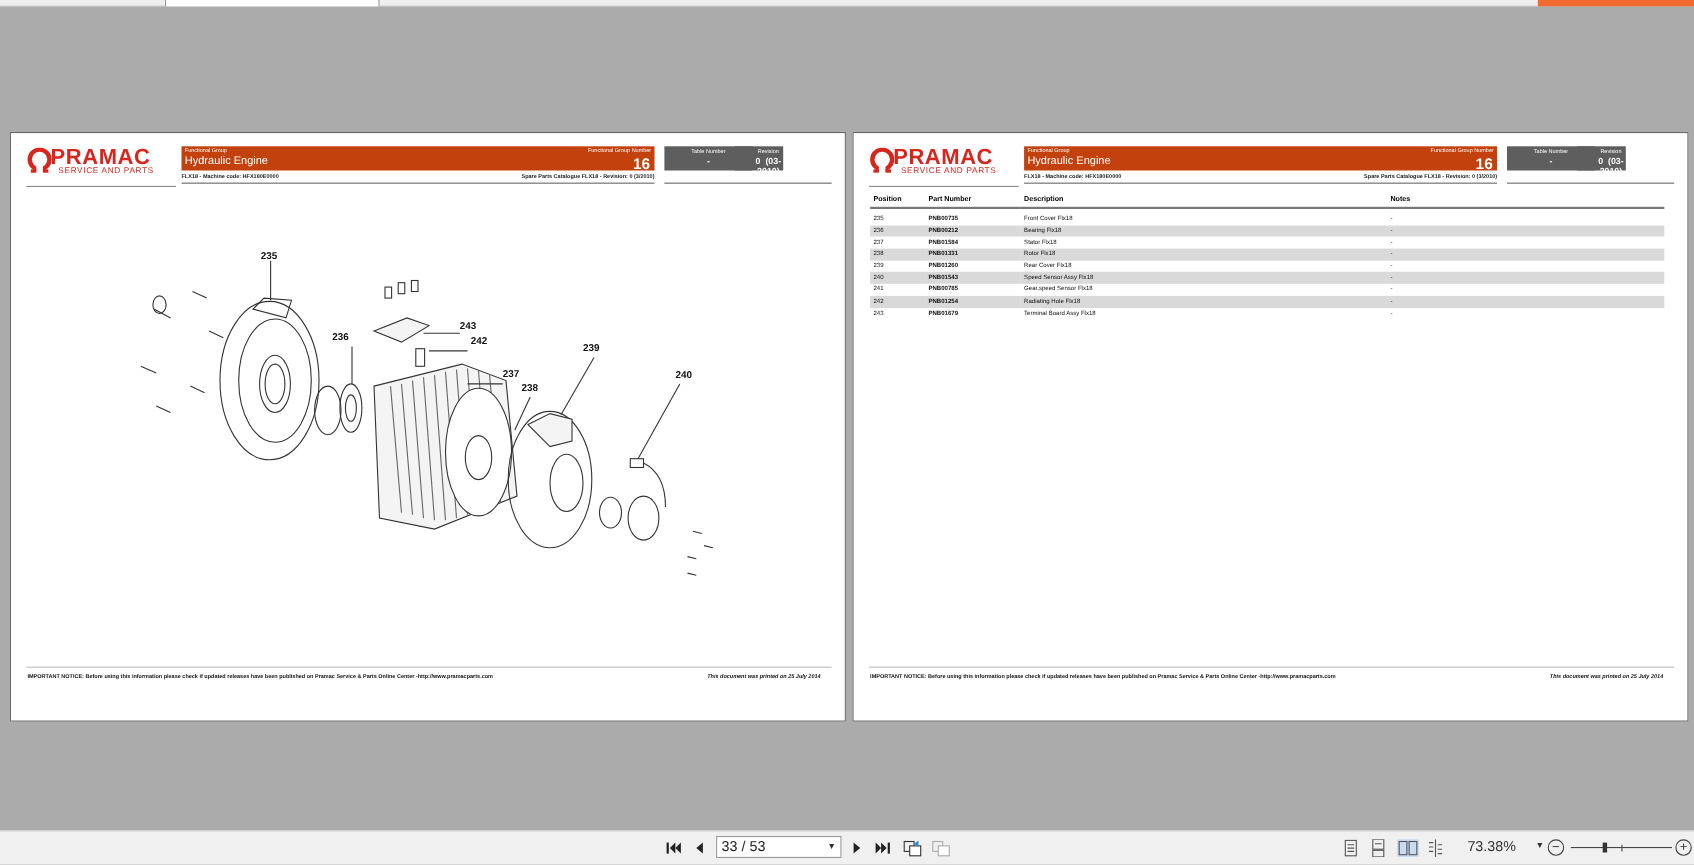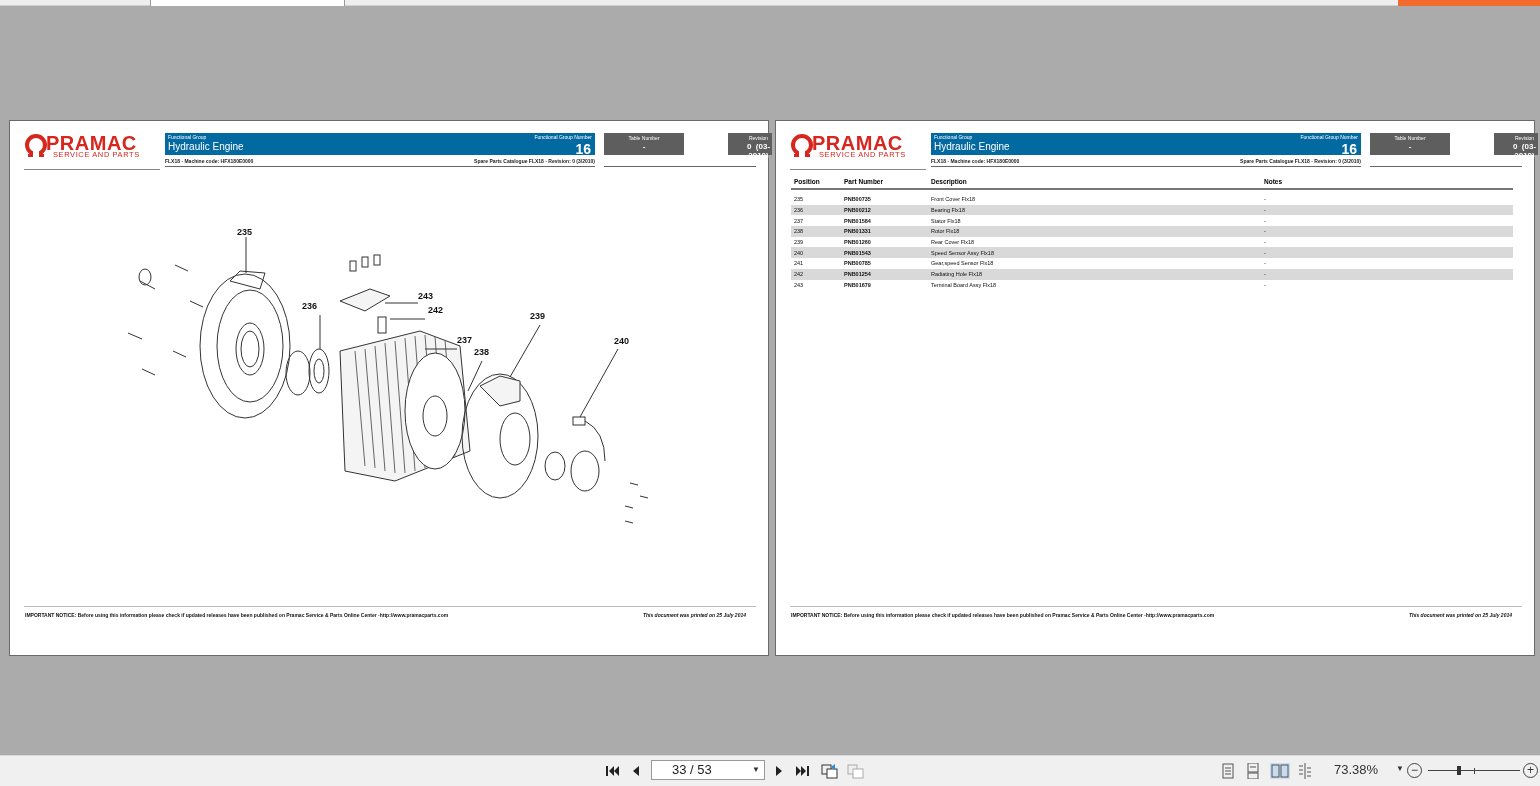--- a/index.html
+++ b/index.html
@@ -10,48 +10,48 @@
   .workspace { position: absolute; left: 0; top: 6px; width: 1540px; height: 749px; background: #ababab; }
   .page { position: absolute; top: 114px; width: 760px; height: 536px; background: #fff; border: 1px solid #6a6a6a; }
   .page.left { left: 9px; }
   .page.right { left: 775px; }
   .hdr { position: absolute; left: 14px; top: 12px; width: 732px; height: 48px; }
   .logo { position: absolute; left: 0; top: 0; width: 136px; height: 28px; }
   .logo .circle { position: absolute; left: 0; top: 1px; width: 24px; height: 24px; }
   .logo .brand { position: absolute; left: 22px; top: -1px; font-size: 20px; font-weight: bold; color: #d7261e; letter-spacing: 0.5px; }
   .logo .sub { position: absolute; left: 29px; top: 17px; font-size: 7.5px; color: #d7261e; letter-spacing: 0.6px; }
   .logo-line { position: absolute; left: 0; top: 36px; width: 136px; border-top: 1px solid #888; }
-  .fg { position: absolute; left: 141px; top: 0; width: 430px; height: 22px; background: #0369a1; color: #fff; }
+  .fg { position: absolute; left: 141px; top: 0; width: 430px; height: 22px; background: #c2410c; color: #fff; }
   .fg .lbl { position: absolute; left: 3px; top: 1px; font-size: 5px; }
   .fg .val { position: absolute; left: 3px; top: 8px; font-size: 10px; }
   .fg .rlbl { position: absolute; right: 3px; top: 1px; font-size: 5px; }
   .fg .rval { position: absolute; right: 4px; top: 8px; font-size: 14px; font-weight: bold; }
   .box { position: absolute; top: 0; height: 22px; background: #5e5e5e; color: #fff; text-align: center; }
   .box .lbl { font-size: 5px; margin-top: 2px; }
   .box .val { font-size: 8px; font-weight: bold; margin-top: 1px; }
   .box.tn { left: 580px; width: 80px; }
-  .box.rev { left: 704px; width: 44px; padding-left: 17px; }
+  .box.rev { left: 644px; width: 44px; padding-left: 17px; }
   .subline { position: absolute; left: 141px; top: 25px; width: 430px; font-size: 5px; font-weight: bold; color: #222; }
   .subline .r { position: absolute; right: 0; top: 0; }
   .subrule { position: absolute; left: 141px; top: 33px; width: 430px; border-top: 1px solid #666; }
   .subrule2 { position: absolute; left: 580px; top: 33px; width: 152px; border-top: 1px solid #666; }
   .footer { position: absolute; left: 14px; top: 485px; width: 732px; border-top: 1px solid #bbb; }
   .footer .l { position: absolute; left: 1px; top: 5px; font-size: 5px; font-weight: bold; color: #111; }
   .footer .r { position: absolute; right: 10px; top: 5px; font-size: 5px; font-style: italic; font-weight: bold; color: #111; }
   .diagram { position: absolute; left: 90px; top: 100px; width: 580px; height: 340px; }
   .callout { position: absolute; font-size: 9px; font-weight: bold; color: #111; }
   table.parts { position: absolute; left: 15px; top: 55px; width: 722px; border-collapse: collapse; font-size: 5.5px; }
   table.parts th { text-align: left; font-weight: bold; font-size: 6.5px; padding: 2px 3px 3px; border-bottom: 2px solid #777; }
   table.parts td { padding: 1px 3px; height: 10.7px; color: #111; }
   table.parts tr.alt td.c { background: #d9d9d9; }
   table.parts td.pn { font-weight: bold; }
   table.parts tr.sp td { height: 5px; padding: 0; }
   .bottombar { position: absolute; left: 0; top: 755px; width: 1540px; height: 31px; background: #f0f0f0; border-top: 1px solid #d8d8d8; }
   .navbtn { position: absolute; top: 7px; height: 16px; font-size: 13px; color: #222; line-height: 16px; cursor: pointer; }
-  .pagebox { position: absolute; left: 651px; top: 4px; width: 114px; height: 20px; background: #fff; border: 1px solid #9a9a9a; font-size: 13px; line-height: 18px; padding-left: 20px; color: #222; }
+  .pagebox { position: absolute; left: 651px; top: 4px; width: 114px; height: 20px; background: #fff; border: 1px solid #9a9a9a; font-size: 13px; line-height: 18px; padding-left: 4px; color: #222; }
   .pagebox .dd { position: absolute; right: 4px; top: 0; font-size: 8px; color: #333; }
   .vicon { position: absolute; top: 7px; width: 16px; height: 16px; }
   .vicon.active { background: #c7dbf1; }
   .zoomtxt { position: absolute; left: 1334px; top: 6px; font-size: 13px; color: #333; }
   .zoomdd { position: absolute; left: 1396px; top: 8px; font-size: 8px; color: #333; }
   .slider { position: absolute; left: 1428px; top: 14px; width: 92px; border-top: 1px solid #444; }
   .slider .thumb { position: absolute; left: 29px; top: -5px; width: 4px; height: 9px; background: #333; }
   .slider .tick { position: absolute; left: 46px; top: -3px; width: 1px; height: 6px; background: #444; }
   .zbtn { position: absolute; top: 7px; width: 15px; height: 15px; border: 1px solid #444; border-radius: 50%; font-size: 12px; line-height: 12px; text-align: center; color: #333; }
 </style>

